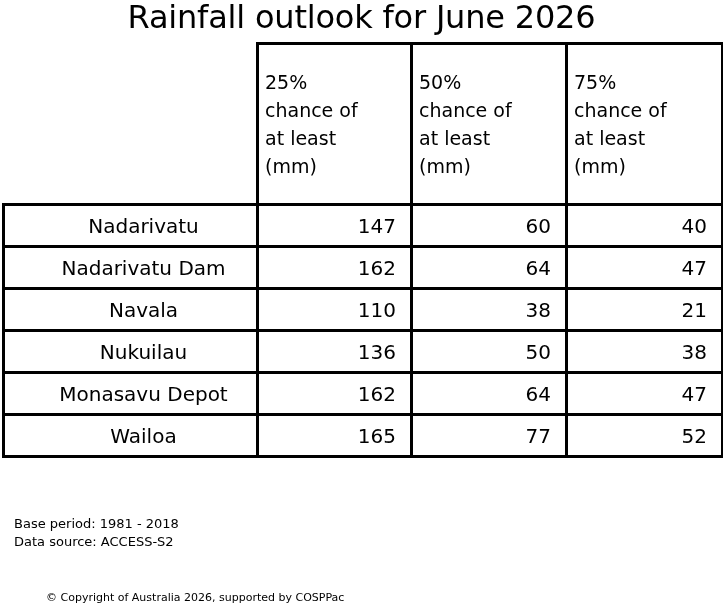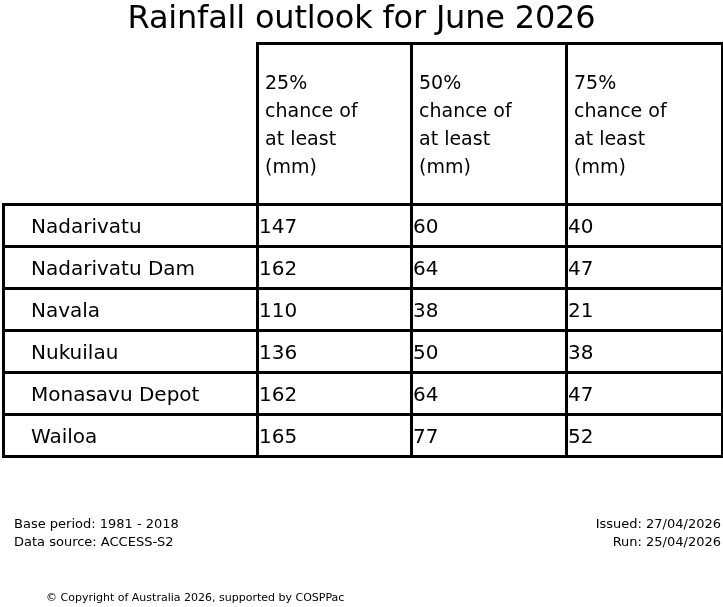--- a/index.html
+++ b/index.html
@@ -77,24 +77,25 @@
     vertical-align: middle;
     font-size: 20px;
     line-height: 24px;
     border: 3px solid #000000;
     background: #ffffff;
     box-sizing: border-box;
     white-space: nowrap;
     overflow: hidden;
   }
   #outlook-table tbody td.name {
-    text-align: left;
+    text-align: center;
     padding-left: 26px;
   }
   #outlook-table tbody td.num {
+    text-align: right;
     padding-right: 14px;
   }
 
   
   #footer {
     position: absolute;
     left: 0;
     top: 515px;
     width: 723px;
     height: 42px;
@@ -207,19 +208,15 @@
       <td class="num">52</td>
     </tr>
   </tbody>
 </table>
 
 <div id="footer">
   <div id="footer-left">
     <span class="fline">Base period: 1981 - 2018</span>
     <span class="fline">Data source: ACCESS-S2</span>
   </div>
-  <div id="footer-right">
-    <span class="fline">Issued: 27/04/2026</span>
-    <span class="fline">Run: 25/04/2026</span>
-  </div>
 </div>
 
 <div id="copyright">© Copyright of Australia 2026, supported by COSPPac</div>
 
 </body></html>

